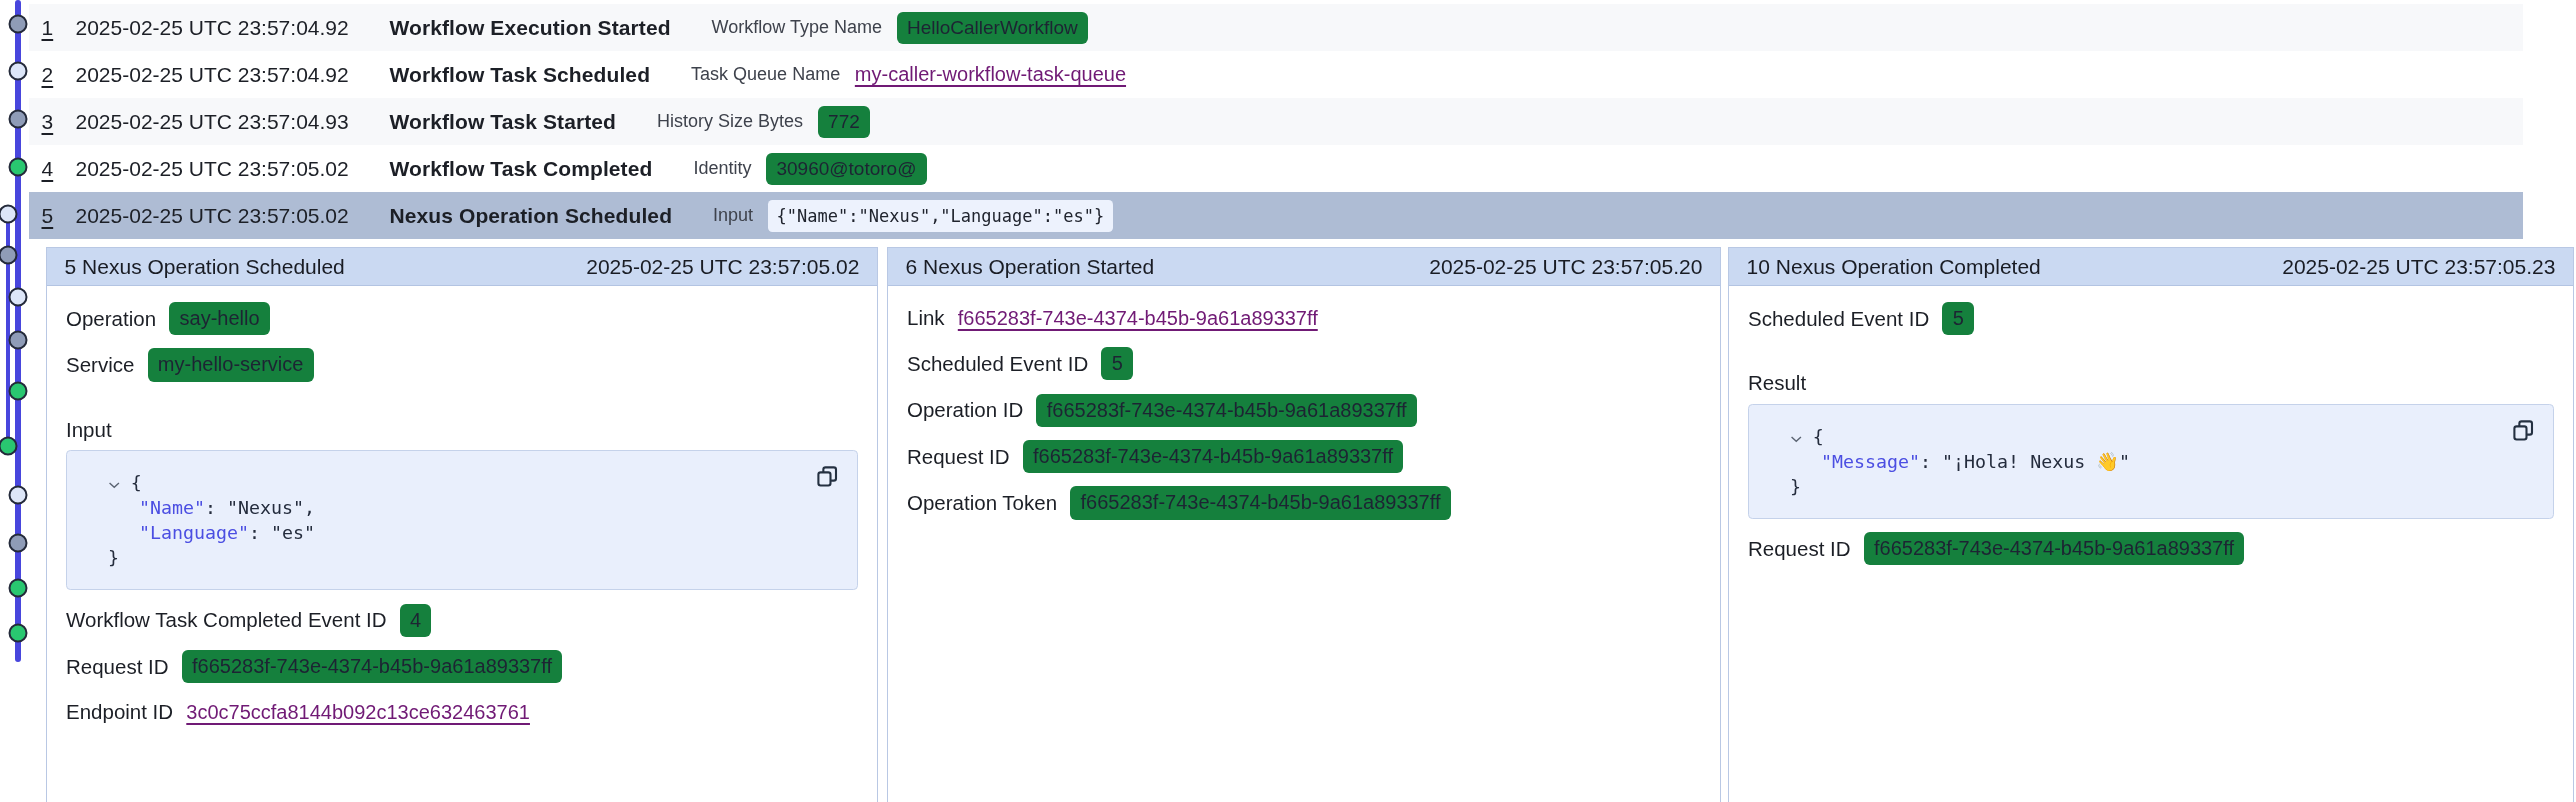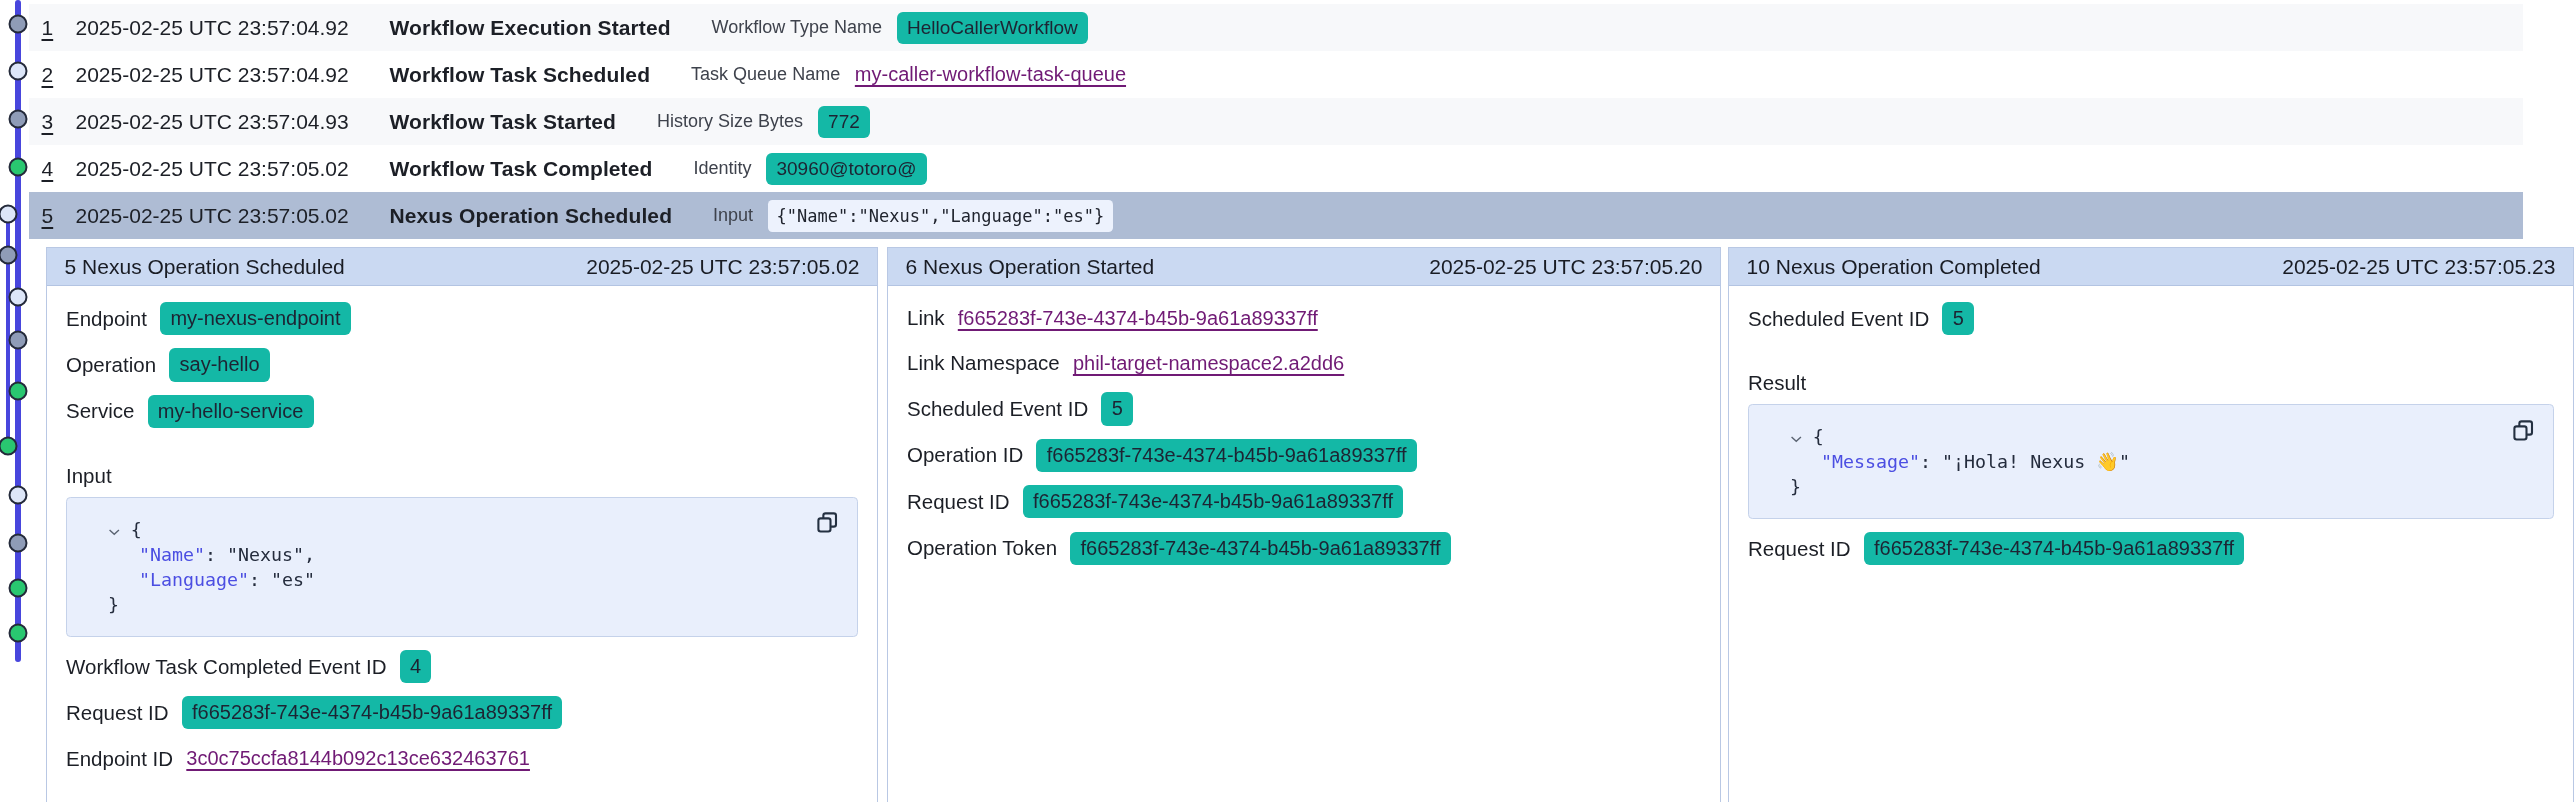--- a/index.html
+++ b/index.html
@@ -22,21 +22,21 @@
   #rows { position:absolute; left:29px; top:4.4px; width:2494px; }
   .event-row { display:flex; align-items:center; height:47px; padding-left:12.5px; background:#ffffff; }
   .event-row.zebra { background:#f7f8fa; }
   .event-row.selected { background:#aebcd4; }
   .ev-num { width:34px; font-size:21px; text-decoration:underline; text-underline-offset:4.4px; }
   .ev-time { width:314px; font-size:21px; }
   .ev-name { font-size:21px; font-weight:700; letter-spacing:0.1px; }
   .ev-attr-label { margin-left:41px; font-size:18px; color:#3e424c; white-space:nowrap; }
   .ev-attr-value { margin-left:14.7px; }
 
-  .badge { display:inline-block; background:#14b8a6; color:#1d2433; font-size:19px;
+  .badge { display:inline-block; background:#15803d; color:#1d2433; font-size:19px;
            padding:5.1px 10.3px; border-radius:5.9px; white-space:nowrap; }
   .mono-badge { display:inline-block; background:#edf2fd; color:#20242e;
            font-family:"DejaVu Sans Mono",monospace; font-size:17px;
            padding:5.9px 8.8px; border-radius:4.4px; white-space:nowrap; }
   .link-value { font-size:20px; color:#701a75; text-decoration:underline; text-underline-offset:3.7px; white-space:nowrap; }
 
   
   .panel { position:absolute; top:247px; height:594px; background:#ffffff;
            border:1.5px solid #b9c8e4; }
   .panel:nth-child(1) { left:46px;   width:832px; }
@@ -125,24 +125,20 @@
   </div>
 
 <div id="panels">
     <section class="panel">
       <header class="panel-header">
         <span class="panel-title">5 Nexus Operation Scheduled</span>
         <span class="panel-time">2025-02-25 UTC 23:57:05.02</span>
       </header>
       <div class="panel-body">
         <div class="field">
-          <span class="field-label">Endpoint</span>
-          <span class="badge">my-nexus-endpoint</span>
-        </div>
-        <div class="field">
           <span class="field-label">Operation</span>
           <span class="badge">say-hello</span>
         </div>
         <div class="field">
           <span class="field-label">Service</span>
           <span class="badge">my-hello-service</span>
         </div>
         <div class="code-field">
           <div class="field-label">Input</div>
           <div class="code-box">
@@ -176,24 +172,20 @@
       <header class="panel-header">
         <span class="panel-title">6 Nexus Operation Started</span>
         <span class="panel-time">2025-02-25 UTC 23:57:05.20</span>
       </header>
       <div class="panel-body">
         <div class="field">
           <span class="field-label">Link</span>
           <span class="link-value">f665283f-743e-4374-b45b-9a61a89337ff</span>
         </div>
         <div class="field">
-          <span class="field-label">Link Namespace</span>
-          <span class="link-value">phil-target-namespace2.a2dd6</span>
-        </div>
-        <div class="field">
           <span class="field-label">Scheduled Event ID</span>
           <span class="badge">5</span>
         </div>
         <div class="field">
           <span class="field-label">Operation ID</span>
           <span class="badge">f665283f-743e-4374-b45b-9a61a89337ff</span>
         </div>
         <div class="field">
           <span class="field-label">Request ID</span>
           <span class="badge">f665283f-743e-4374-b45b-9a61a89337ff</span>

